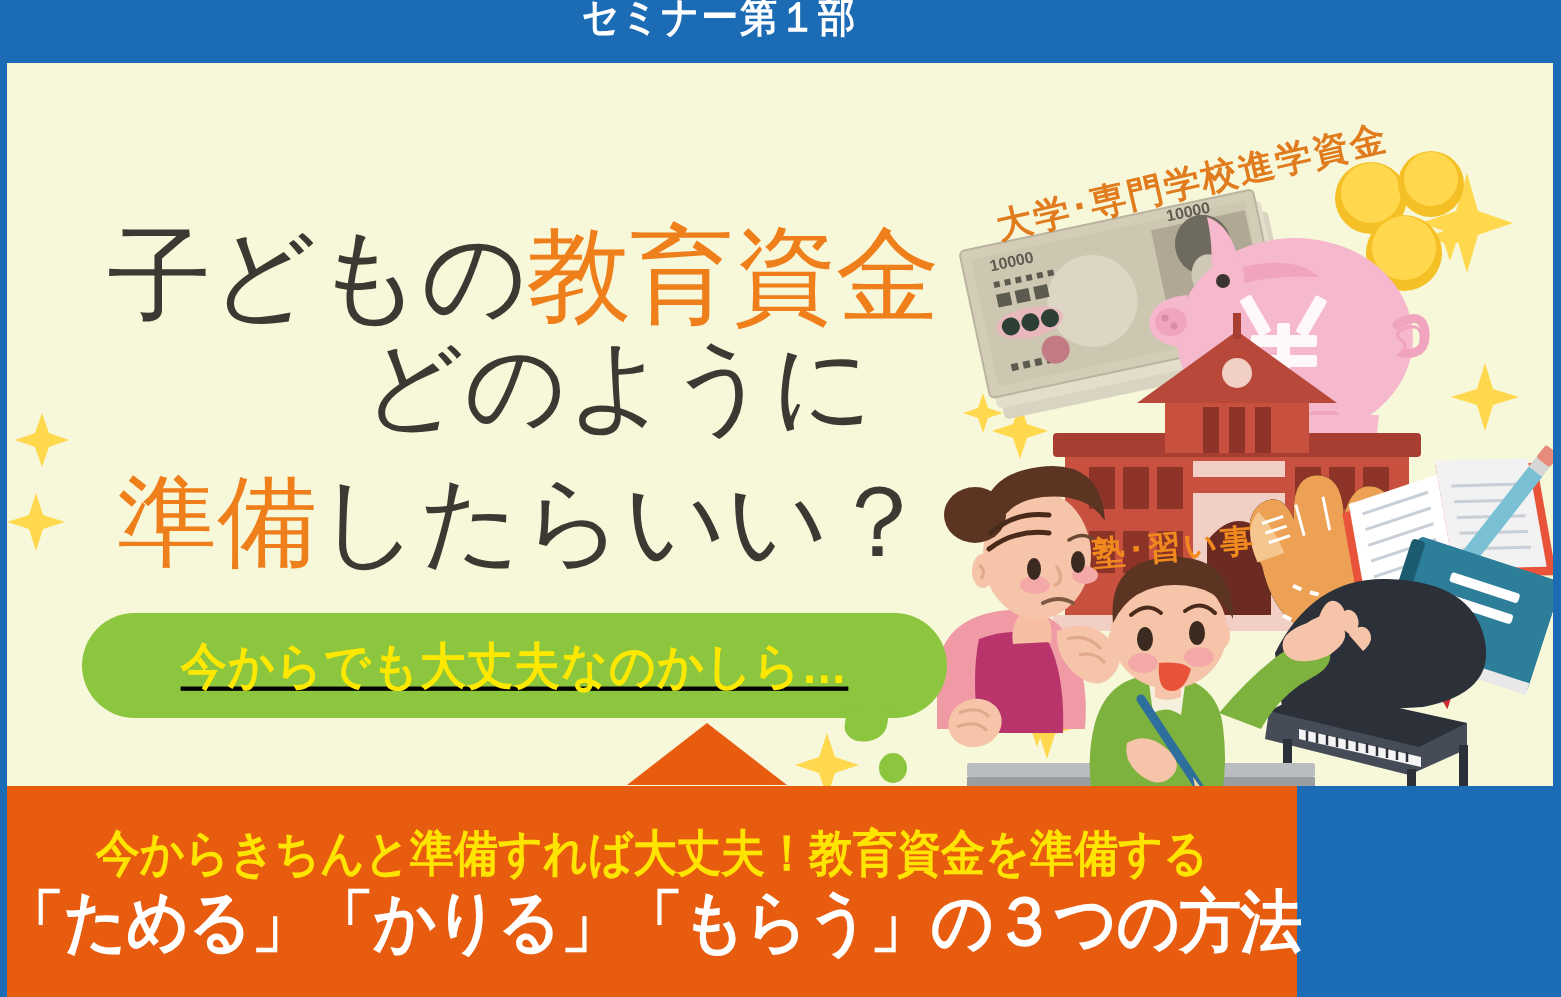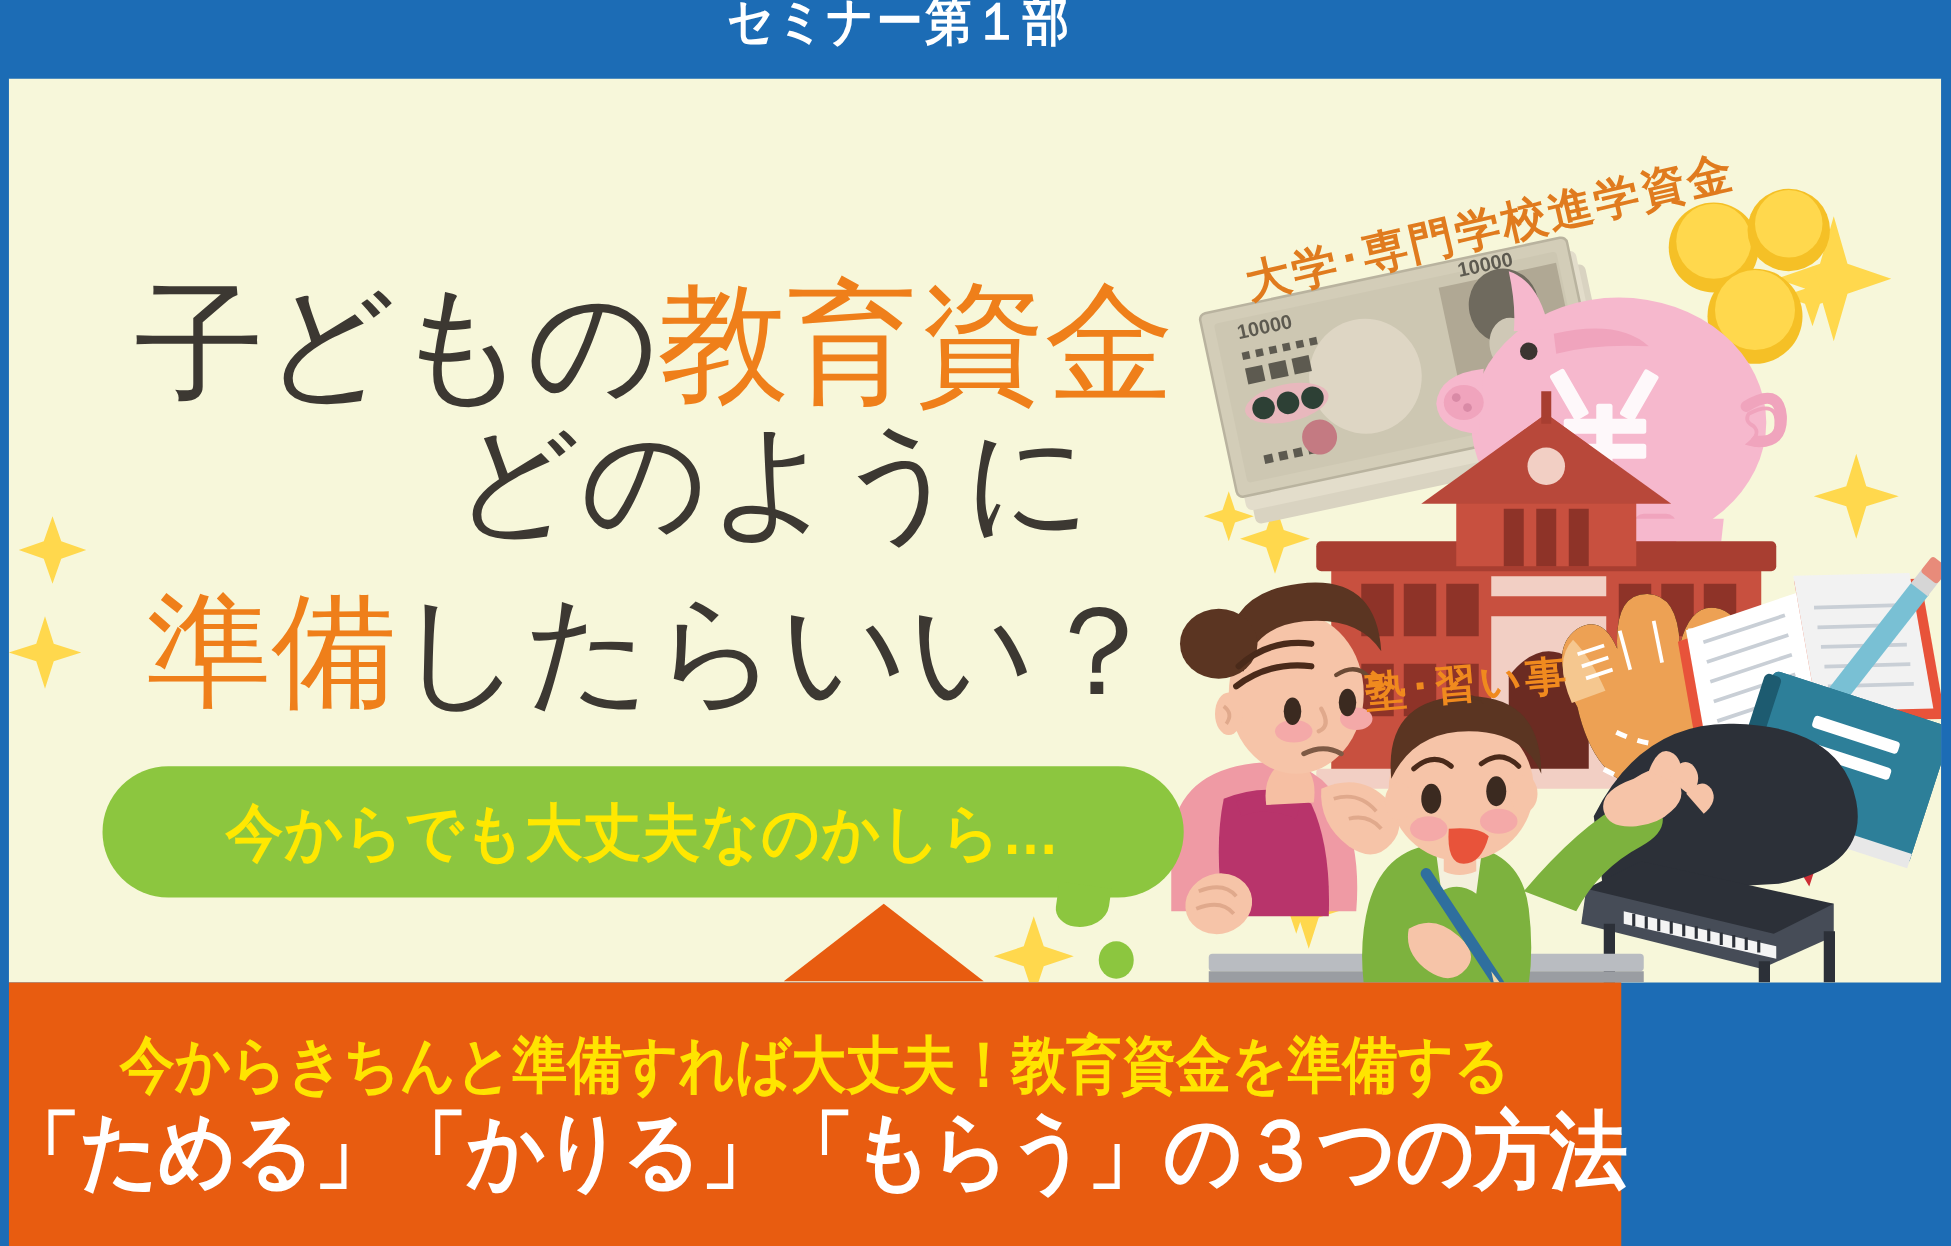--- a/index.html
+++ b/index.html
@@ -47,21 +47,21 @@
   .hl2 { font-size:100px; margin-top:8px; padding-left:190px; }
   .hl3 { font-size:100px; margin-top:36px; }
   .orange-txt { color:#ef7f1a; }
 
   
   .bubble {
     position:absolute; left:75px; top:550px;
     width:865px; height:105px;
     background:#8cc63f;
     border-radius:54px;
-    display:flex; align-items:center; justify-content:center;
+    display:flex; align-items:center; justify-content:center;text-decoration:underline;
   }
   .bubble-text {
     color:#ffe800; font-size:46px; font-weight:bold;
     letter-spacing:1px; line-height:1; white-space:nowrap;
     transform:scaleY(1.08);
   }
   .bubble-tail {
     position:absolute; left:838px; top:645px;
     width:42px; height:34px; background:#8cc63f;
     border-radius:0 0 60% 40%;

